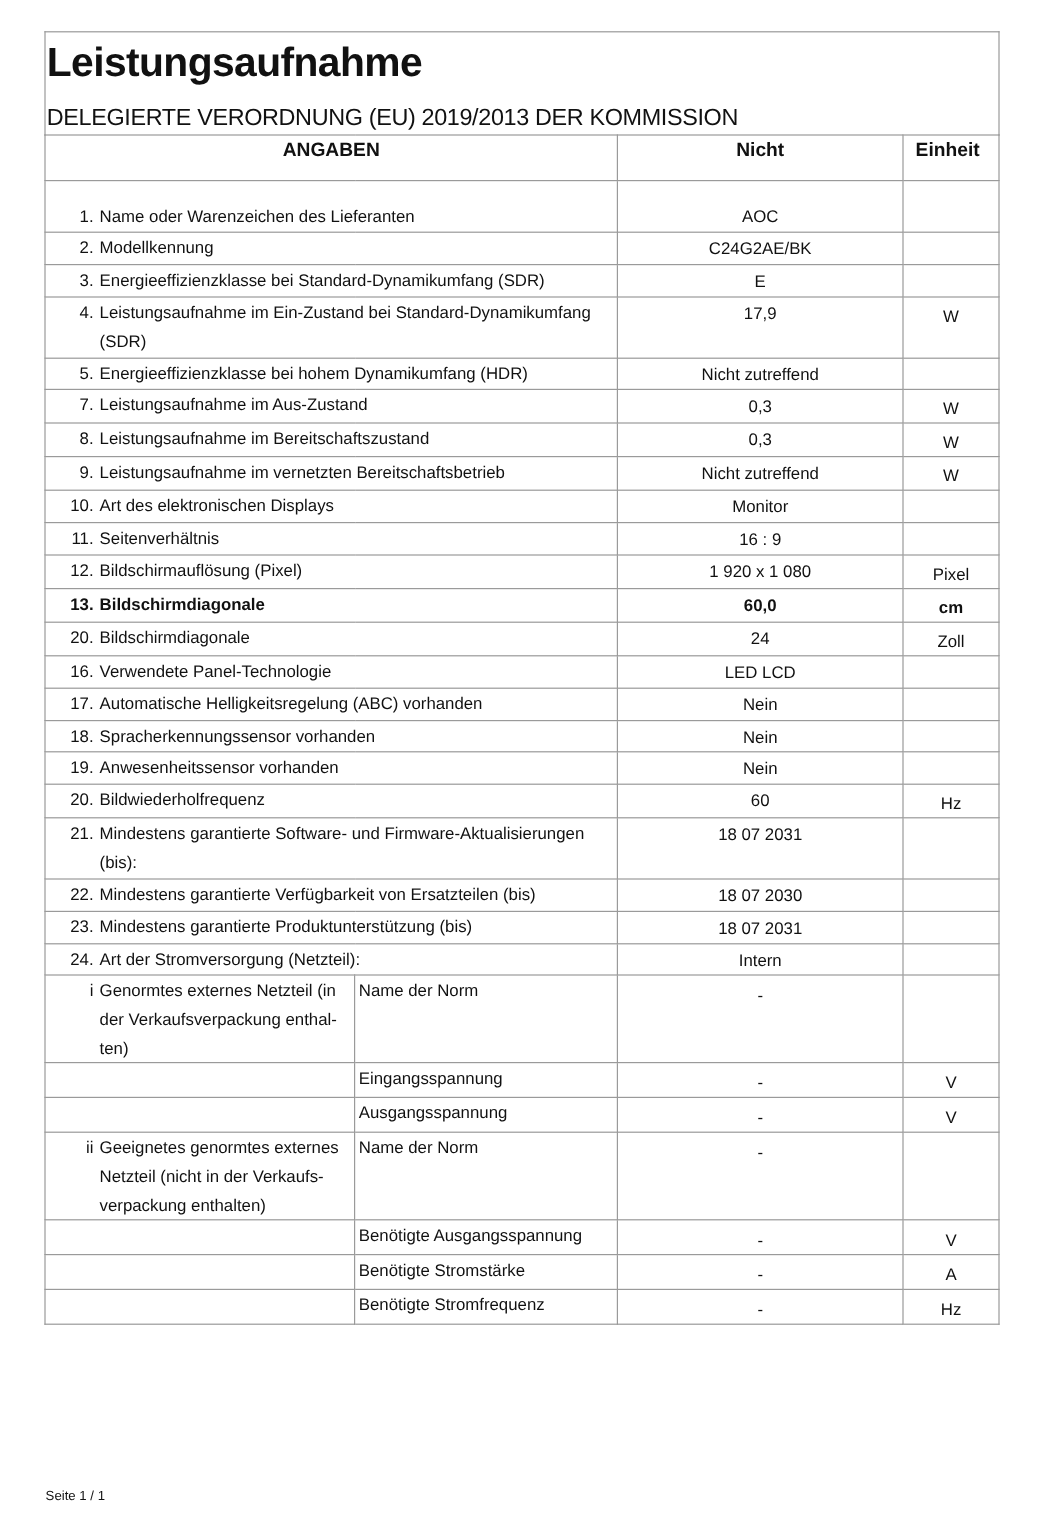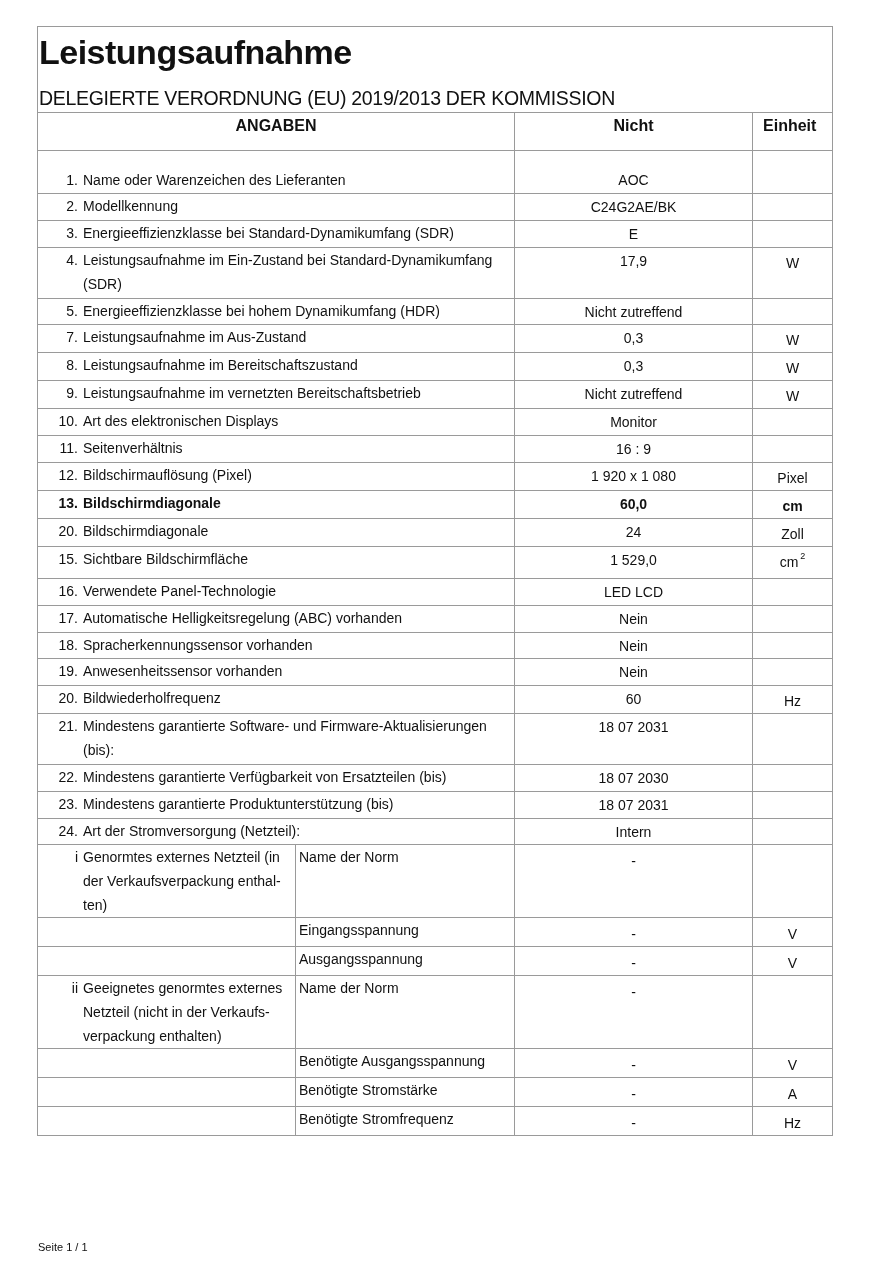--- a/index.html
+++ b/index.html
@@ -106,25 +106,20 @@
       <tr style="height: 27px; font-weight: bold;">
         <td colspan="2" class="lbl" style=""><span class="num">13.</span><span class="txt">Bildschirmdiagonale</span></td>
         <td class="val" style="">60,0</td>
         <td class="unit" style=""><span>cm</span></td>
       </tr>
       <tr style="height: 27px;">
         <td colspan="2" class="lbl" style=""><span class="num">20.</span><span class="txt">Bildschirmdiagonale</span></td>
         <td class="val" style="">24</td>
         <td class="unit" style=""><span>Zoll</span></td>
       </tr>
-      <tr style="height: 32px;">
-        <td colspan="2" class="lbl" style=""><span class="num">15.</span><span class="txt">Sichtbare Bildschirmfläche</span></td>
-        <td class="val" style="">1 529,0</td>
-        <td class="unit" style=""><span>cm</span><span class="sup">2</span></td>
-      </tr>
       <tr style="height: 27px;">
         <td colspan="2" class="lbl" style=""><span class="num">16.</span><span class="txt">Verwendete Panel-Technologie</span></td>
         <td class="val" style="">LED LCD</td>
         <td class="unit" style=""><span></span></td>
       </tr>
       <tr style="height: 27px;">
         <td colspan="2" class="lbl" style=""><span class="num">17.</span><span class="txt">Automatische Helligkeitsregelung (ABC) vorhanden</span></td>
         <td class="val" style="">Nein</td>
         <td class="unit" style=""><span></span></td>
       </tr>

